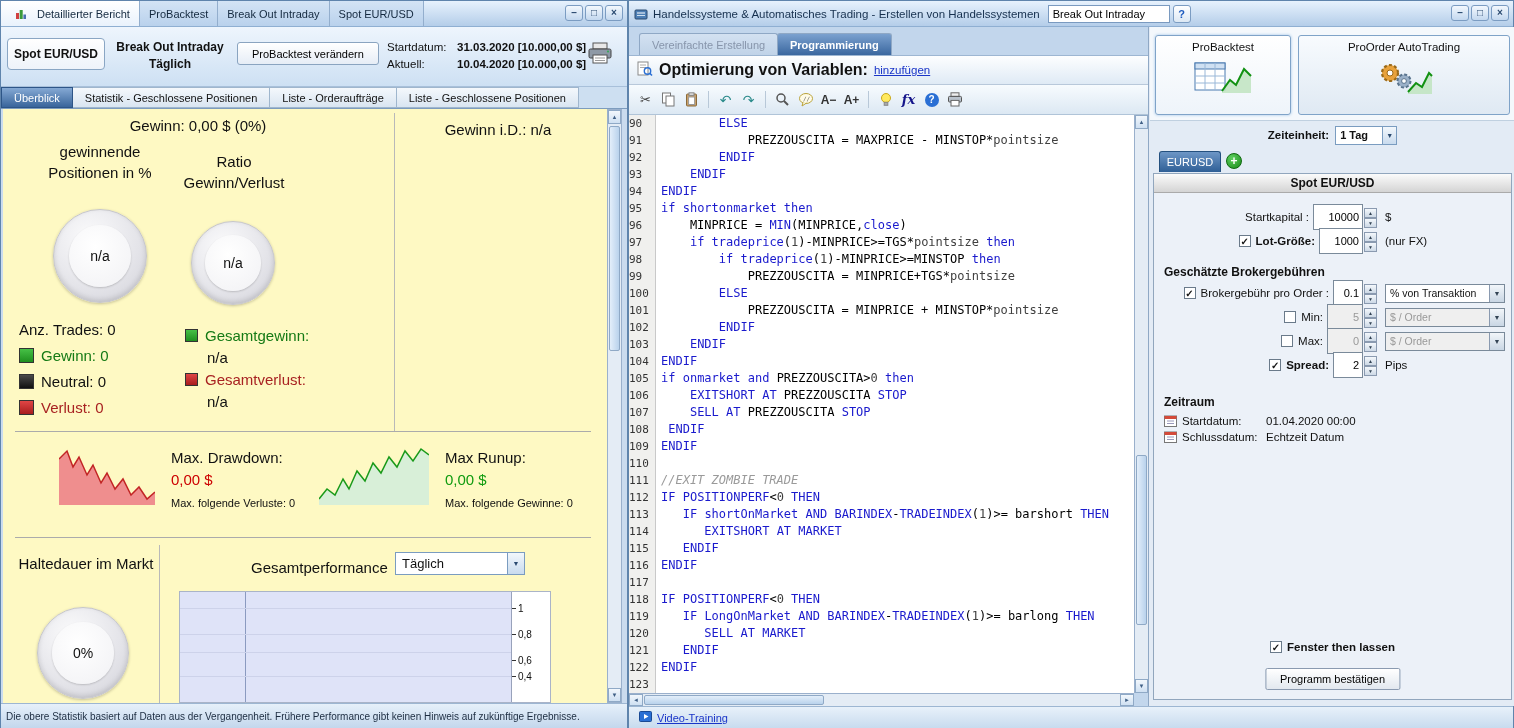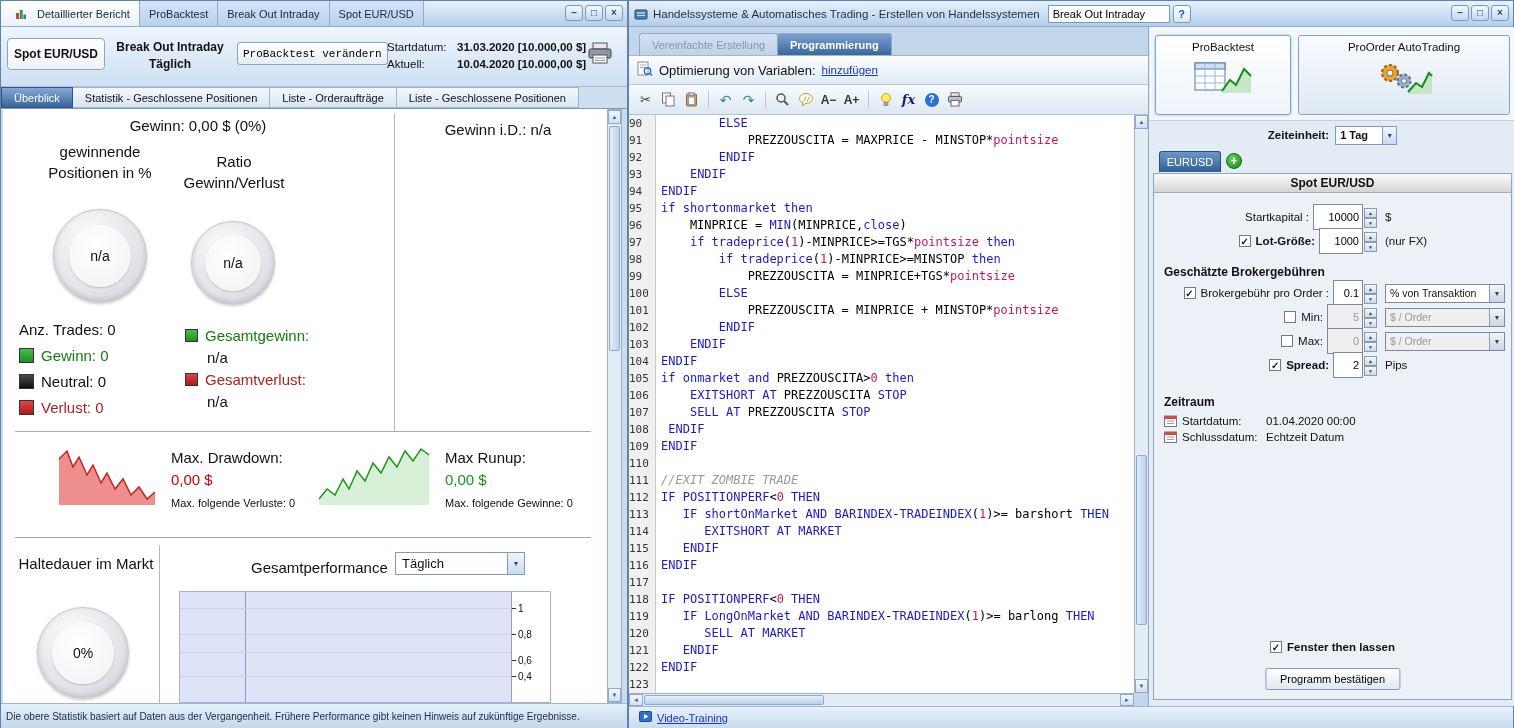--- a/index.html
+++ b/index.html
@@ -28,37 +28,37 @@
     background:linear-gradient(#fff,#dce8f4);border:1px solid #7b9cc2;border-radius:3px;
     color:#1d5bbf;font-weight:bold;font-size:11px;cursor:default}
 
   
   .lhdr{position:absolute;left:0;right:0;top:26px;height:60px;
     background:linear-gradient(#eef5fd,#cde0f3);border-bottom:1px solid #a8c0da}
   .insttab{position:absolute;left:6px;top:11px;width:98px;height:32px;display:flex;align-items:center;justify-content:center;
     background:linear-gradient(#ffffff,#eef3fa);border:1px solid #8aa6c4;border-radius:4px;
     font-weight:bold;font-size:12px;cursor:default}
   .sysname{position:absolute;left:106px;top:12px;width:126px;text-align:center;font-weight:bold;font-size:12px;line-height:1.45}
-  .modbtn{position:absolute;left:236px;top:15px;height:23px;padding:0 5px;font-size:11px;
+  .modbtn{position:absolute;left:236px;top:15px;height:23px;padding:0 14px;font-size:11px;
     background:linear-gradient(#ffffff,#e6edf6);border:1px solid #8aa4c0;border-radius:3px;
-    font-family:Liberation Mono, monospace;cursor:default}
+    font-family:Liberation Sans, sans-serif;cursor:default}
   .dates{position:absolute;left:386px;top:12px;font-size:11.5px;line-height:17px;white-space:nowrap}
   .dates .dl{display:inline-block;width:70px}
   .dates b{font-weight:bold}
   .printbig{position:absolute;left:586px;top:15px;cursor:default}
 
   
   .stabs{position:absolute;left:0;right:0;top:86px;height:22px;display:flex;background:#cddff1;border-bottom:1px solid #7d9cbe}
   .stab{display:flex;align-items:center;padding:0 12px;font-size:11px;border:1px solid #9fb6cd;border-left:none;
     background:linear-gradient(#f4f8fc,#d9e5f1);white-space:nowrap;cursor:default}
   .stab:first-child{border-left:1px solid #9fb6cd}
   .stab.active{background:linear-gradient(#85a9d4,#39659b);color:#fff;border-color:#2d5587}
 
   
-  .lcontent{position:absolute;left:2px;top:108px;width:604px;height:594px;background:#ffffff;overflow:hidden;font-size:15px}
+  .lcontent{position:absolute;left:2px;top:108px;width:604px;height:594px;background:#fef9c3;overflow:hidden;font-size:15px}
   .c-gwt{position:absolute;top:8px;left:0;width:390px;text-align:center}
   .c-gid{position:absolute;top:12px;left:392px;width:206px;text-align:center}
   .vd1{position:absolute;left:391px;top:4px;width:1px;height:318px;background:#b9b9b9}
   .vd2{position:absolute;left:156px;top:436px;width:1px;height:158px;background:#b9b9b9}
   .hd1{position:absolute;top:322px;left:12px;width:576px;height:1px;background:#ababab}
   .hd2{position:absolute;top:428px;left:12px;width:576px;height:1px;background:#ababab}
   .c-g1l{position:absolute;left:22px;top:32px;width:150px;text-align:center;line-height:1.4}
   .c-g2l{position:absolute;left:170px;top:42px;width:122px;text-align:center;line-height:1.4}
   .gauge{position:absolute;border-radius:50%;display:flex;align-items:center;justify-content:center;
     background:radial-gradient(circle at 38% 30%,#fbfbfc,#e4e4e9 58%,#cfcfd7);
@@ -115,38 +115,38 @@
 
   
   .edcol{position:absolute;left:0;top:26px;width:520px;height:679px;background:#c2d6ec;border-right:1px solid #8fa8c5}
   .edtabs{position:absolute;left:0;right:0;top:0;height:28px}
   .edtab{position:absolute;top:6px;height:22px;display:inline-flex;align-items:center;padding:0 12px;font-size:11px;
     border:1px solid #8fa8c5;border-bottom:none;border-radius:3px 3px 0 0;white-space:nowrap;cursor:default}
   .edtab.dis{left:10px;background:linear-gradient(#d3e1f1,#c0d3e8);color:#8795ab}
   .edtab.active{left:148px;background:linear-gradient(#7ba1cf,#3a679f);color:#fff;font-weight:bold}
   .varbar{position:absolute;left:0;right:0;top:28px;height:30px;display:flex;align-items:center;gap:6px;padding:0 8px;
     background:linear-gradient(#fdfeff,#dfeaf5);border-top:1px solid #9db6d2;border-bottom:1px solid #b8c8da}
-  .varlbl{font-weight:normal;font-size:13px}
+  .varlbl{font-weight:bold;font-size:16px}
   .varlink{color:#1a35c8;text-decoration:underline;font-size:11.5px;cursor:pointer}
   .edtools{position:absolute;left:0;right:0;top:58px;height:30px;display:flex;align-items:center;gap:2px;padding:0 6px;
     background:linear-gradient(#f7fbfe,#dce8f3);border-bottom:1px solid #b0c4d8}
   .ti{width:21px;height:21px;display:flex;align-items:center;justify-content:center;font-size:13px;color:#444;cursor:default}
   .ti.tundo{color:#2a8a8a;font-size:14px}
   .ti.tA{font-weight:bold;font-size:12px;color:#333}
   .ti.tfx{font-family:"DejaVu Serif",serif;font-style:italic;font-weight:bold;color:#14148a}
   .ti.thelp span{width:14px;height:14px;border-radius:50%;background:#2a6fd4;color:#fff;font-size:10px;font-weight:bold;
     display:flex;align-items:center;justify-content:center}
   .tsep{width:1px;height:17px;background:#b8c8d8;margin:0 4px}
   .editor{position:absolute;left:0;top:88px;width:505px;height:578px;background:#fff;overflow:hidden;
     font-family:"DejaVu Sans Mono",monospace}
   .cl{display:flex;height:17px}
   .ln{width:27px;flex:none;background:#f0f0ee;border-right:1px solid #c9c9c9;text-align:right;
     padding-right:20px;color:#333;font-size:11px;line-height:17px}
   .cc{white-space:pre;padding-left:5px;font-size:12px;line-height:17px}
-  .t-k{color:#1a1acd}.t-m{color:#be185d}.t-c{color:#9a9a9a;font-style:italic}.t-p{color:#000}
+  .t-k{color:#1a1acd}.t-m{color:#404040}.t-c{color:#9a9a9a;font-style:italic}.t-p{color:#000}
   .edvscroll{position:absolute;left:505px;top:88px;width:14px;height:578px;background:#e4ecf5;border-left:1px solid #9ab0cc}
   .edhscroll{position:absolute;left:0;top:666px;width:505px;height:13px;background:#e4ecf5;border-top:1px solid #9ab0cc}
   .hbtn{position:absolute;top:0;bottom:0;width:14px;display:flex;align-items:center;justify-content:center;
     font-size:6px;color:#3f5f85;background:linear-gradient(#f2f7fc,#cfe0f2);border:1px solid #8fa9c6}
   .hbtn.l{left:0}.hbtn.r{right:0}
   .hthumb{position:absolute;top:1px;bottom:1px;left:15px;width:180px;background:linear-gradient(#e3eefa,#b9d2ec);
     border:1px solid #8fa9c6;border-radius:2px}
   .rbottom{position:absolute;left:0;right:0;top:705px;height:23px;display:flex;align-items:center;gap:5px;padding-left:10px;
     background:linear-gradient(#e8f1fa,#c6daee);border-top:1px solid #9db6d2}
   .vlink{color:#1a35c8;text-decoration:underline;font-size:11px;cursor:pointer}

